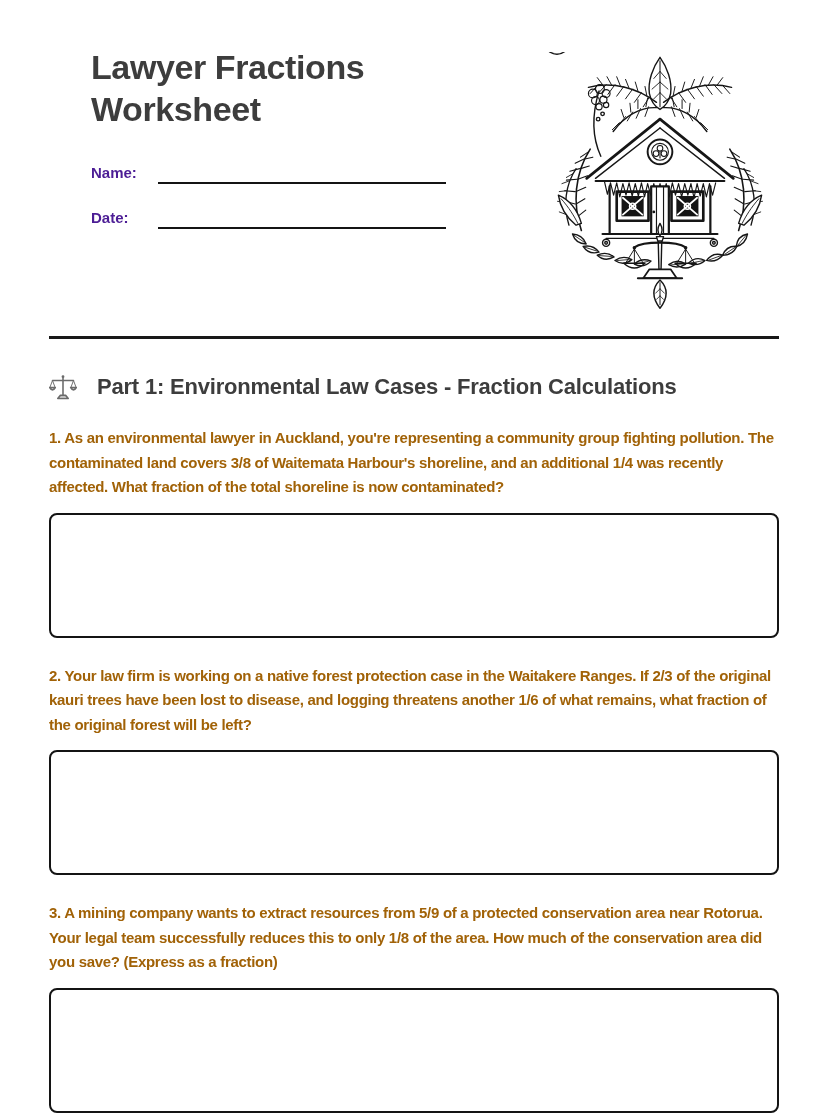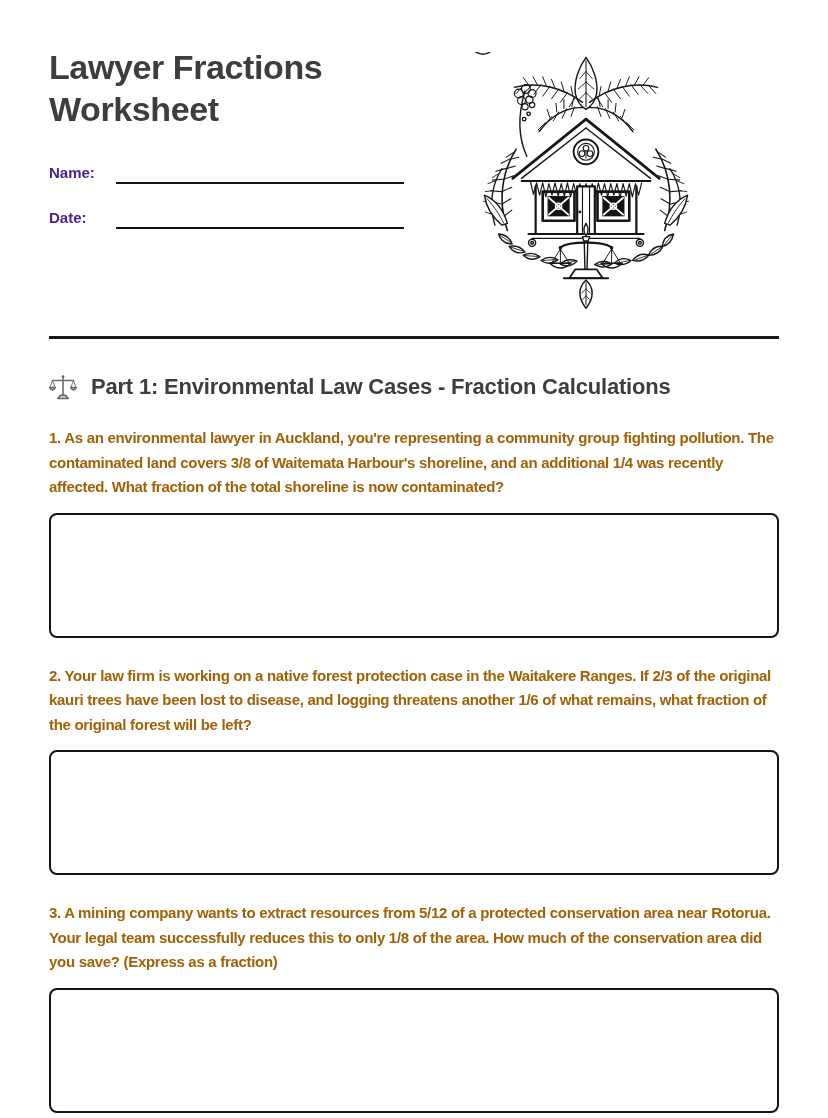--- a/index.html
+++ b/index.html
@@ -6,34 +6,34 @@
   html, body { margin: 0; padding: 0; }
   body {
     width: 828px; height: 1118px; overflow: hidden;
     background: #ffffff;
     font-family: "Liberation Sans", sans-serif;
     color: #111111;
   }
   .page { padding: 0 49px; }
 
   
-  .header-row { display: flex; justify-content: flex-start; padding-top: 46px; }
+  .header-row { display: flex; justify-content: flex-end; padding-top: 46px; gap: 32px; }
   .header-left { width: 420px; }
   .page-title { font-size: 34px; line-height: 42px; font-weight: bold; color: #3d3d3d; letter-spacing: -0.4px; }
   .fields { margin-top: 30px; }
   .field-row { display: flex; align-items: flex-end; height: 24px; margin-bottom: 21px; }
   .field-label { width: 67px; font-size: 15px; font-weight: bold; color: #4c1d95; padding-bottom: 3px; }
   .fill-line { width: 288px; border-bottom: 2px solid #141414; height: 100%; }
   .emblem-wrap { margin-top: 6px; margin-right: 2px; }
 
   
   .divider { margin-top: 26px; height: 3px; background: #181818; }
 
   
-  .section-heading { margin-top: 33px; display: flex; align-items: center; gap: 14px;
+  .section-heading { margin-top: 33px; display: flex; align-items: center; gap: 20px;
     font-size: 22px; font-weight: bold; color: #3d3d3d; letter-spacing: -0.2px; line-height: 30px; }
   .question { margin: 24px 0 13px 0; font-size: 15px; font-weight: bold; color: #a16207;
     line-height: 24.5px; letter-spacing: -0.3px; }
   .answer-box { height: 125px; border: 2px solid #141414; border-radius: 8px; background: #ffffff; margin-bottom: 26px; }
 
   svg { display: block; }
 </style>
 </head>
 <body>
 
@@ -189,16 +189,16 @@
     </svg>
     <span>Part 1: Environmental Law Cases - Fraction Calculations</span>
   </div>
 
   <p class="question">1. As an environmental lawyer in Auckland, you're representing a community group fighting pollution. The contaminated land covers 3/8 of Waitemata Harbour's shoreline, and an additional 1/4 was recently affected. What fraction of the total shoreline is now contaminated?</p>
   <div class="answer-box"></div>
 
   <p class="question">2. Your law firm is working on a native forest protection case in the Waitakere Ranges. If 2/3 of the original kauri trees have been lost to disease, and logging threatens another 1/6 of what remains, what fraction of the original forest will be left?</p>
   <div class="answer-box"></div>
 
-  <p class="question">3. A mining company wants to extract resources from 5/12 of a protected conservation area near Rotorua. Your legal team successfully reduces this to only 1/8 of the area. How much of the conservation area did you save? (Express as a fraction)</p>
+  <p class="question">3. A mining company wants to extract resources from 5/9 of a protected conservation area near Rotorua. Your legal team successfully reduces this to only 1/8 of the area. How much of the conservation area did you save? (Express as a fraction)</p>
   <div class="answer-box"></div>
 
 </div>
 
 </body></html>

